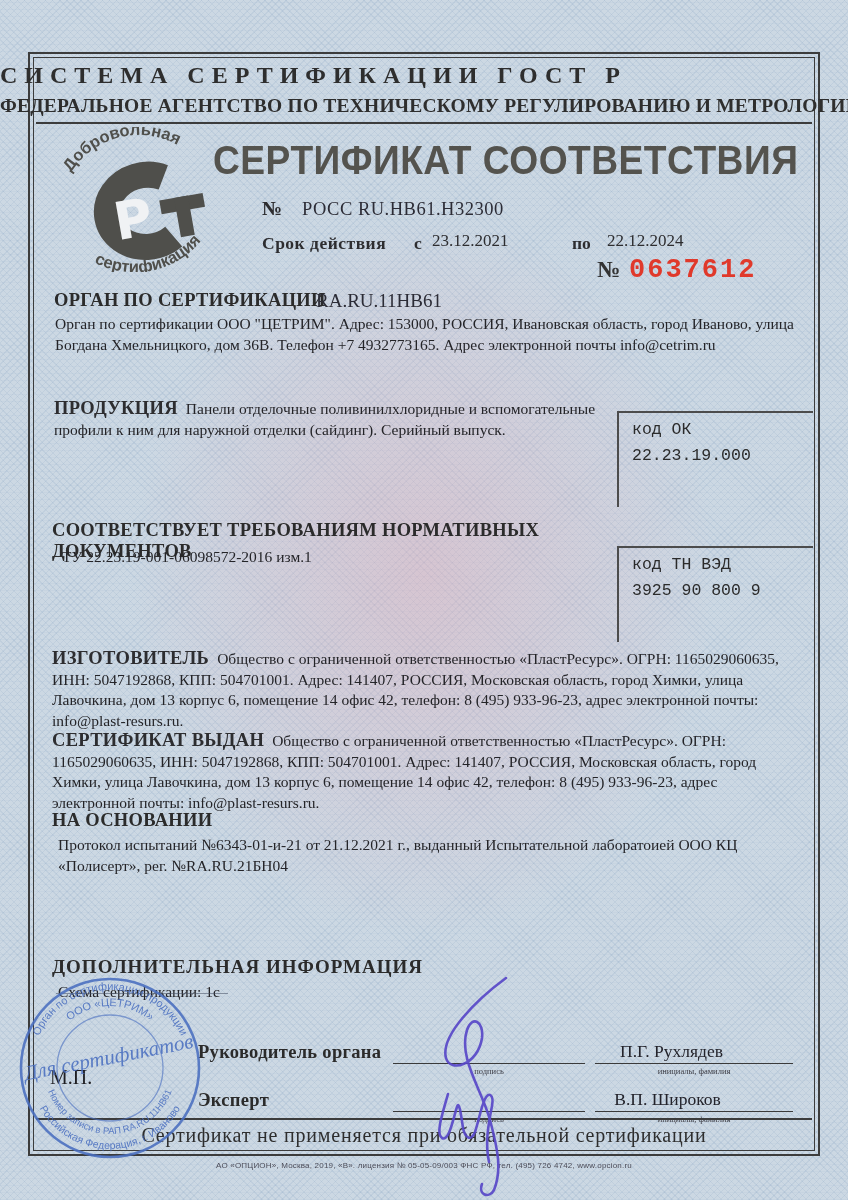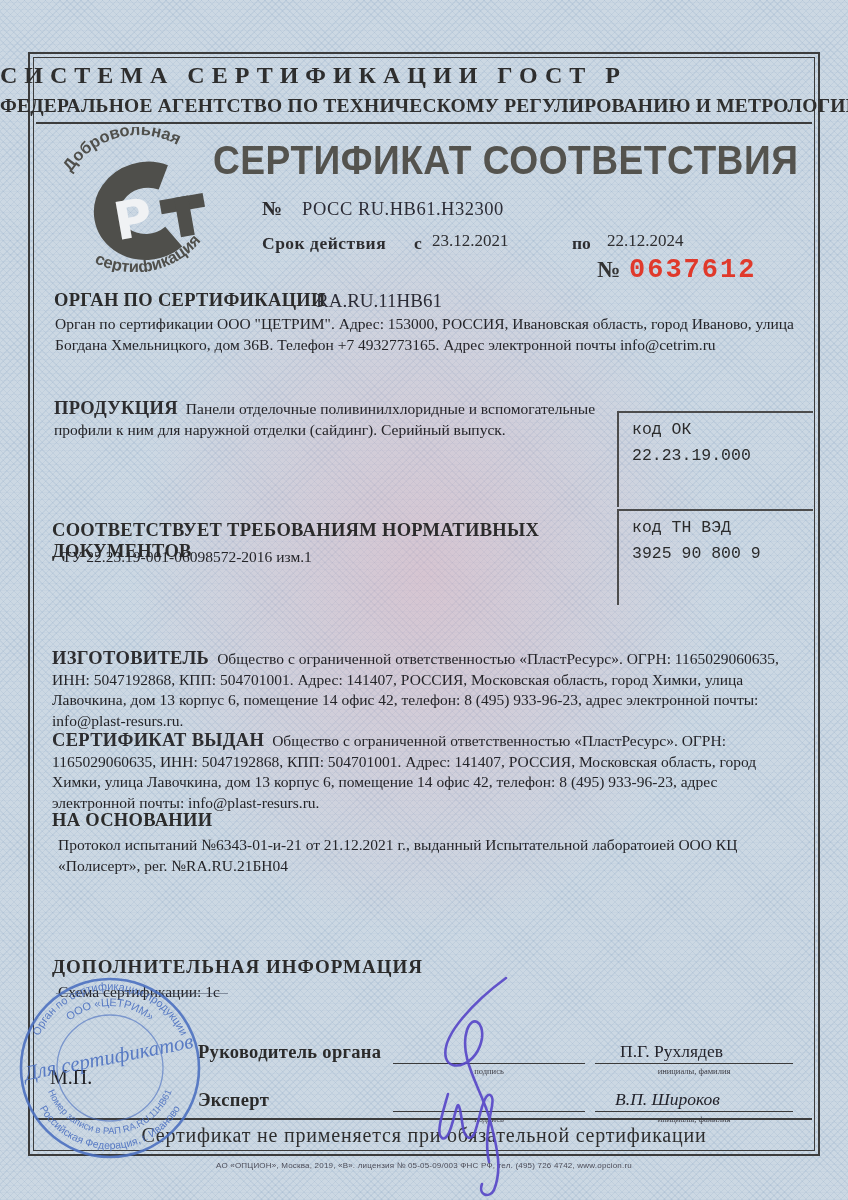--- a/index.html
+++ b/index.html
@@ -50,21 +50,21 @@
 
   .cb-label { left:54px; top:290px; }
   .cb-code { left:316px; top:290px; font-size:19px; color:#2c2c36; }
   .cb-text { left:55px; top:314px; width:745px; }
 
   .prod-para { left:54px; top:398px; width:562px; }
   .inline-label { font-weight:bold; font-size:18.5px; letter-spacing:0.3px; margin-right:8px; }
 
   .code-box { border-top:2px solid #4c4c4c; border-left:2px solid #4c4c4c;font-family:Liberation Mono, monospace; }
   .codebox-ok { left:617px; top:411px; width:196px; height:96px; }
-  .codebox-tnved { left:617px; top:509px; width:196px; height:96px; }
+  .codebox-tnved { left:617px; top:546px; width:196px; height:96px; }
   .code-box .cb-l { position:absolute; left:13px; top:7px; font-size:16.5px; color:#2b2b2b; }
   .code-box .cb-v { position:absolute; left:13px; top:33px; font-size:16.5px; color:#2b2b2b; }
 
   .comp-label { left:52px; top:520px; width:570px; }
   .comp-text { left:62px; top:547px; width:540px; }
 
   .manu-para { left:52px; top:648px; width:750px; }
   .issued-para { left:52px; top:730px; width:750px; }
 
   .basis-label { left:52px; top:810px; }
@@ -82,21 +82,21 @@
   .sign-line { border-top:1.2px solid #3a3a3a; }
   .sign-line-1 { left:393px; top:1063px; width:192px; }
   .sign-line-2 { left:393px; top:1111px; width:192px; }
   .sign-cap { font-size:8.5px; color:#3c3c44; text-align:center; }
   .sign-cap-1 { left:393px; top:1066px; width:192px; }
   .sign-cap-2 { left:393px; top:1114px; width:192px; }
 
   .name-line-1 { left:595px; top:1063px; width:198px; }
   .name-line-2 { left:595px; top:1111px; width:198px; }
   .name-1 { left:579px; top:1041px; width:185px; text-align:center; font-size:17.5px; color:#23232b; }
-  .name-2 { left:575px; top:1089px; width:185px; text-align:center; font-size:17.5px; color:#23232b;font-style:italic; }
+  .name-2 { left:575px; top:1089px; width:185px; text-align:center; font-size:17.5px; color:#23232b; }
   .name-cap-1 { left:595px; top:1066px; width:198px; }
   .name-cap-2 { left:595px; top:1114px; width:198px; }
 
   .bottom-sep { left:36px; top:1118px; width:776px; height:1.5px; background:#3c3c3c; }
   .notice { left:0; top:1124px; width:848px; text-align:center; font-size:20px;
     letter-spacing:0.8px; color:#2e2e2e; }
   .imprint { left:0; top:1161px; width:848px; text-align:center; font-size:8px;
     font-family:"Liberation Sans", sans-serif; color:#4c4c58; letter-spacing:0.2px; }
 
   .logo-svg { left:46px; top:127px; z-index:2; }

